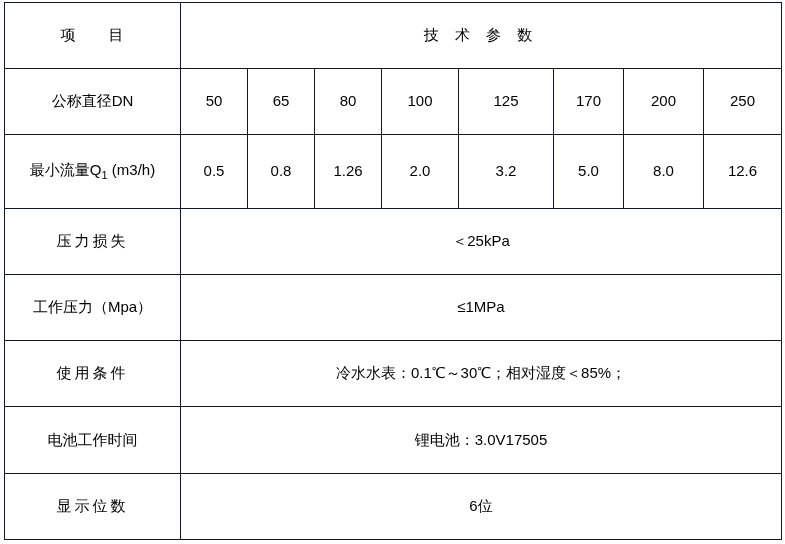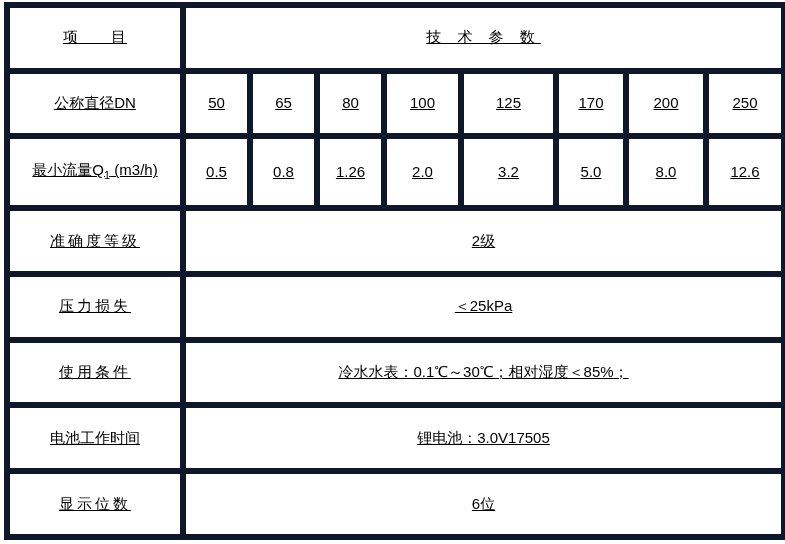--- a/index.html
+++ b/index.html
@@ -22,28 +22,27 @@
     flex-direction: column;
   }
   table.spec {
     border-collapse: collapse;
     table-layout: fixed;
     width: 777px;
     height: 538px;
     border: 1px solid #000;
   }
   table.spec td {
-    border: 6px solid #0f172a;
+    border: 1px solid #0f172a;
     text-align: center;
     vertical-align: middle;
     font-size: 15px;
     padding: 4px 2px;
     line-height: 1.25;
     white-space: nowrap;
-    text-decoration: underline;
   }
   td.head-label {
     font-size: 16px;
     letter-spacing: 1px;
   }
   td.head-title {
     font-size: 16px;
     letter-spacing: 6px;
   }
   td.rowlabel {
@@ -103,30 +102,30 @@
         <td>2.0</td>
         <td>3.2</td>
         <td>5.0</td>
         <td>8.0</td>
         <td>12.6</td>
       </tr>
 
 
 
 
-      <tr>
-        <td class="rowlabel spaced2">准确度等级</td>
-        <td colspan="8">2级</td>
-      </tr>
 
       <tr>
         <td class="rowlabel spaced2">压力损失</td>
         <td colspan="8">＜25kPa</td>
       </tr>
 
+      <tr>
+        <td class="rowlabel">工作压力（Mpa）</td>
+        <td colspan="8">≤1MPa</td>
+      </tr>
 
       <tr>
         <td class="rowlabel spaced2">使用条件</td>
         <td colspan="8">冷水水表：0.1℃～30℃；相对湿度＜85%；</td>
       </tr>
 
       <tr>
         <td class="rowlabel">电池工作时间</td>
         <td colspan="8">锂电池：3.0V17505</td>
       </tr>

